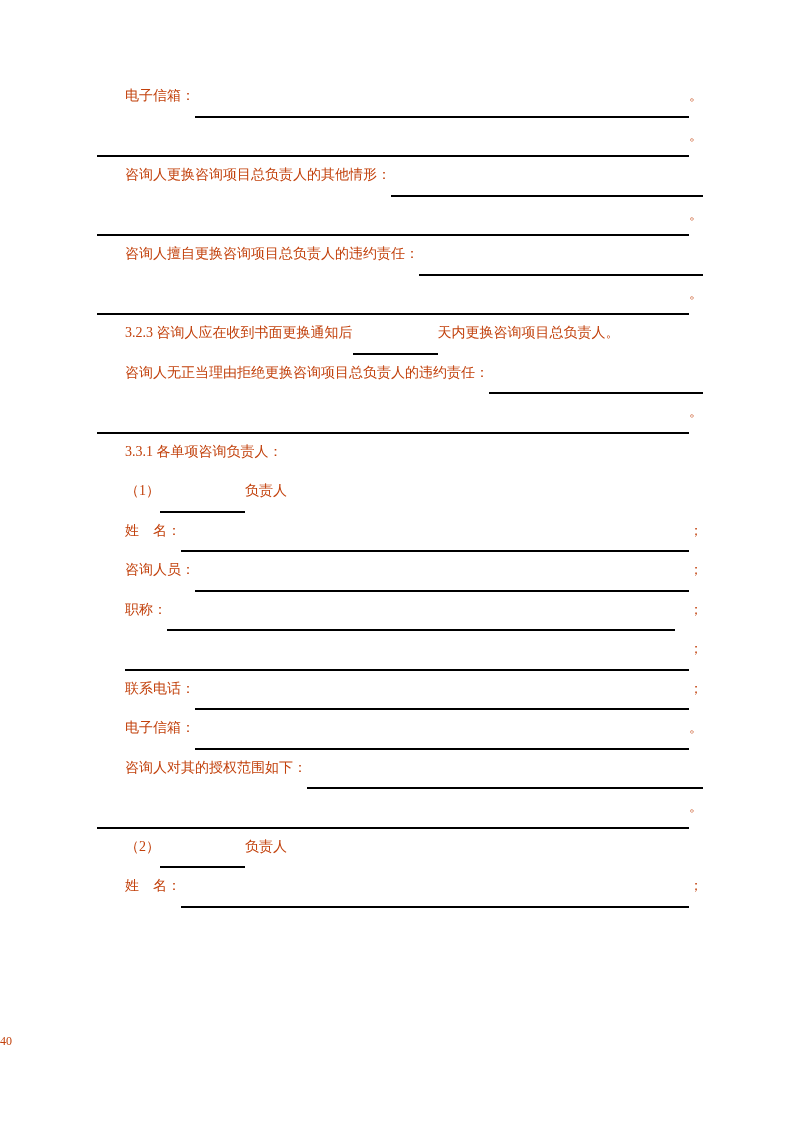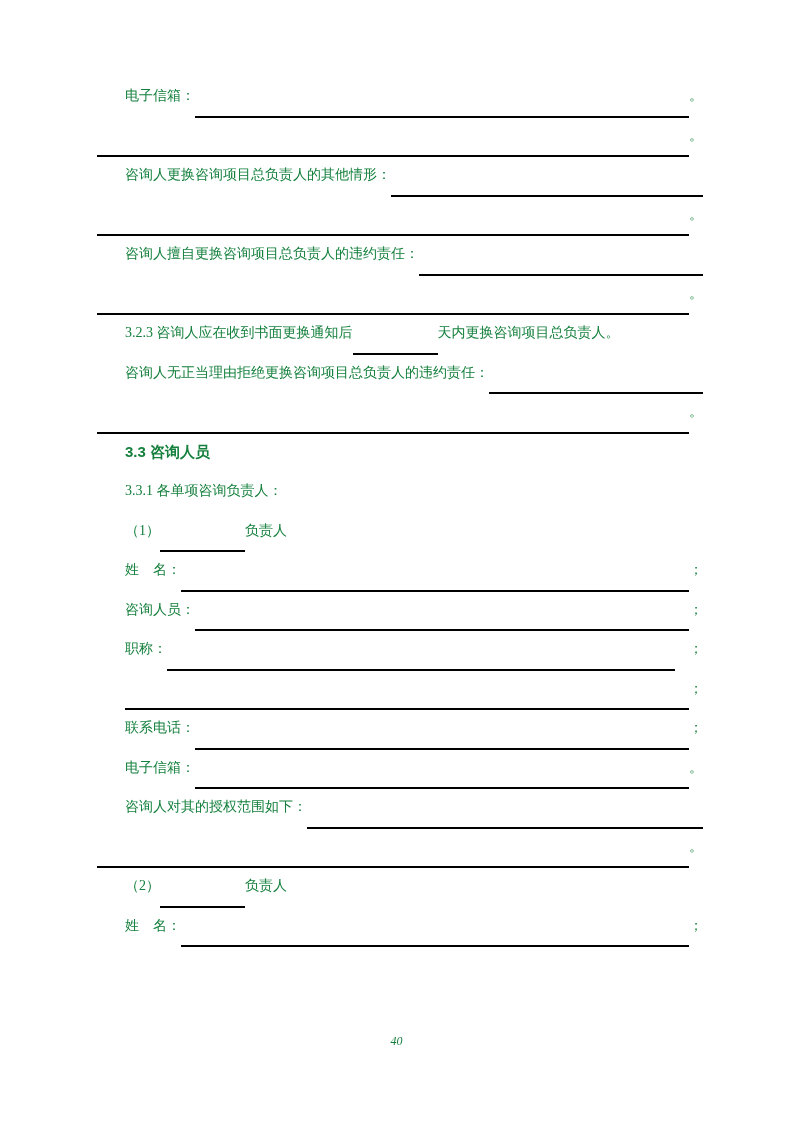--- a/index.html
+++ b/index.html
@@ -1,19 +1,19 @@
 <!DOCTYPE html>
 <html><head>
 <meta charset="utf-8">
 <style>
   html,body{margin:0;padding:0;background:#ffffff;}
   .page{
     position:relative;
     width:793px;height:1122px;
-    background:#ffffff;color:#15803d;
+    background:#ffffff;color:#c2410c;
     font-family:"Liberation Serif","DejaVu Serif",serif;
     font-size:14px;
     overflow:hidden;
   }
   .content{position:absolute;top:76px;left:0;width:793px;}
   .line{
     display:flex;align-items:baseline;
     height:39.5px;
     padding-left:125px;padding-right:90px;
   }
@@ -25,21 +25,21 @@
   }
   .blank::before{content:"\200B";line-height:39.5px;}
   .blank.fill{flex:1 1 auto;}
   .blank.short{width:85px;flex:0 0 auto;}
   .heading .t{
     font-family:"Liberation Sans","DejaVu Sans",sans-serif;
     font-weight:bold;font-size:15px;
   }
   .page-number{
     position:absolute;top:1034px;left:0;width:793px;
-    text-align:center;font-size:12px;font-style:italic;
+    text-align:left;font-size:12px;
   }
 </style>
 </head>
 <body>
 
 <div class="page">
   <div class="content">
 
     <div class="line">
       <span class="t">电子信箱：</span>
@@ -83,23 +83,20 @@
     <div class="line">
       <span class="t">咨询人无正当理由拒绝更换咨询项目总负责人的违约责任：</span>
       <span class="blank fill"></span>
     </div>
 
     <div class="line cont">
       <span class="blank fill"></span>
       <span class="t">。</span>
     </div>
 
-    <div class="line heading">
-      <span class="t">3.3 咨询人员</span>
-    </div>
 
     <div class="line">
       <span class="t">3.3.1 各单项咨询负责人：</span>
     </div>
 
     <div class="line">
       <span class="t">（1）</span>
       <span class="blank short"></span>
       <span class="t">负责人</span>
     </div>

